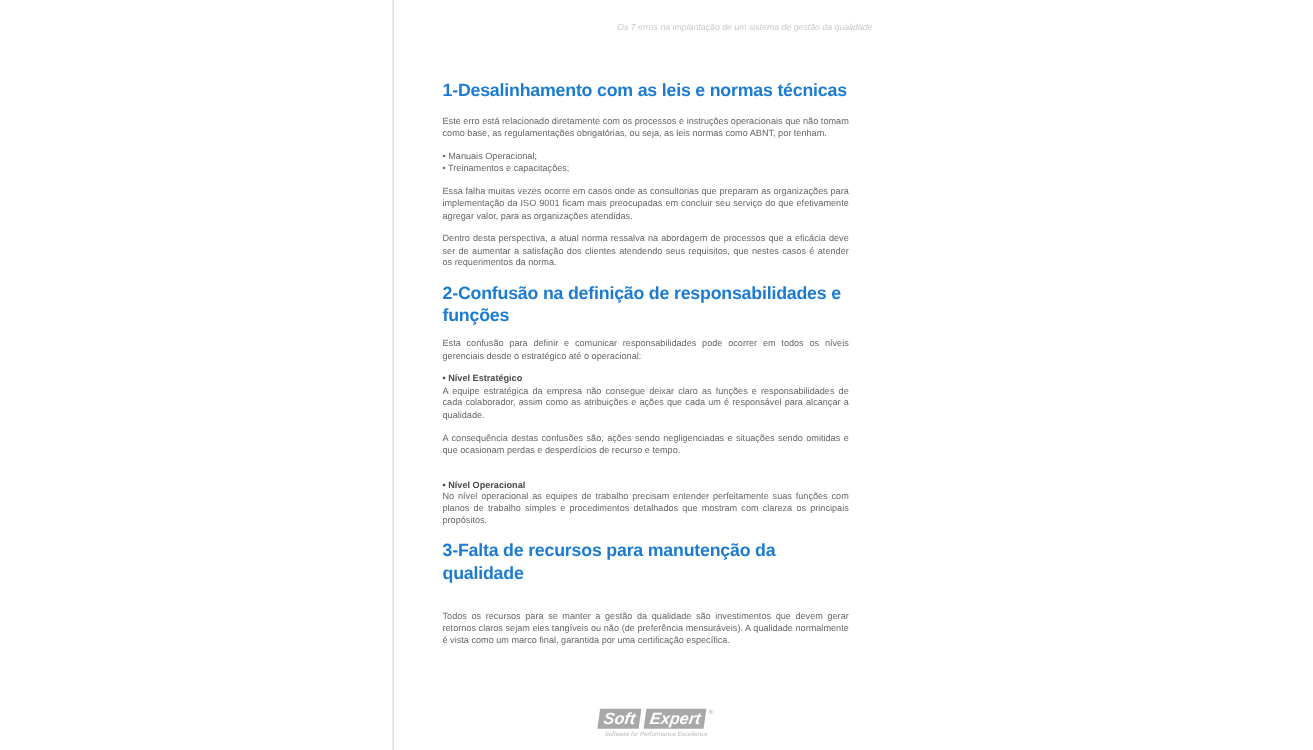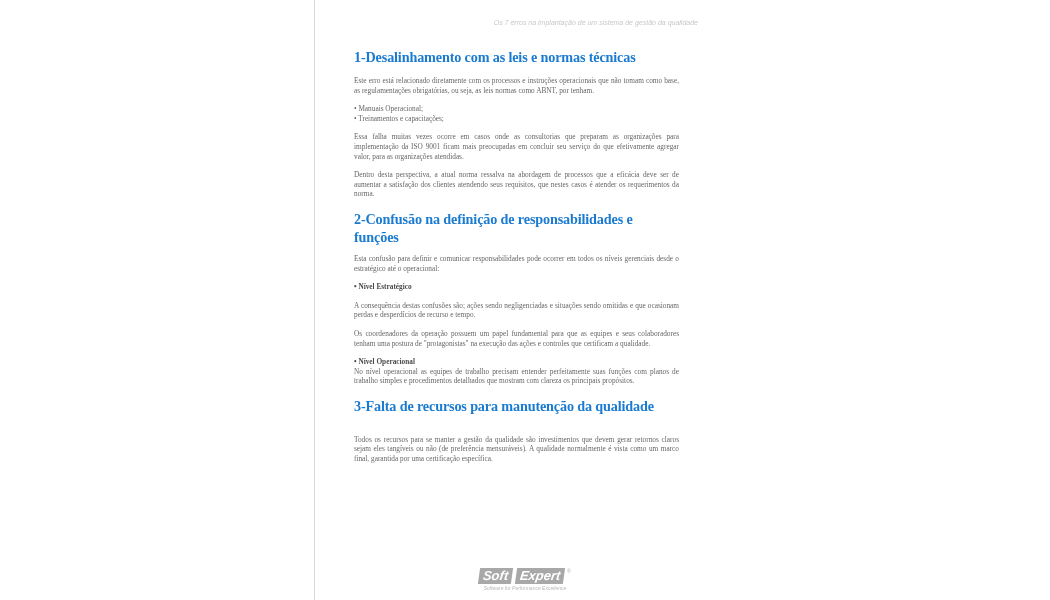--- a/index.html
+++ b/index.html
@@ -16,21 +16,21 @@
     .page {
       position: absolute; left: 314px; top: 0; width: 400px; height: 600px;
       border-left: 1px solid #d8d8d8;
       background: #ffffff;
     }
     .running-header {
       position: absolute; left: 0; top: 19px; width: 383px;
       text-align: right; font-size: 7px; font-style: italic; color: #c8c8c8;
     }
     .content {
-      position: absolute; left: 39px; top: 48px; width: 325px; font-family: Liberation Serif, serif;
+      position: absolute; left: 39px; top: 64px; width: 325px;
     }
     h2 {
       margin: 0; color: #1a7bd1; font-weight: bold;
       font-size: 14.2px; letter-spacing: -0.15px; line-height: 18px;
     }
     .para {
       margin: 0; font-size: 7.3px; line-height: 9.6px; color: #666666;
       text-align: justify;
     }
     .para b { color: #4a4a4a; }
@@ -70,24 +70,24 @@
       <p class="para">Essa falha muitas vezes ocorre em casos onde as consultorias que preparam as organizações para implementação da ISO 9001 ficam mais preocupadas em concluir seu serviço do que efetivamente agregar valor, para as organizações atendidas.</p>
       <div class="gap-s"></div>
       <p class="para">Dentro desta perspectiva, a atual norma ressalva na abordagem de processos que a eficácia deve ser de aumentar a satisfação dos clientes atendendo seus requisitos, que nestes casos é atender os requerimentos da norma.</p>
 
       <div style="height:11px"></div>
       <h2>2-Confusão na definição de responsabilidades e funções</h2>
       <div style="height:8px"></div>
       <p class="para">Esta confusão para definir e comunicar responsabilidades pode ocorrer em todos os níveis gerenciais desde o estratégico até o operacional:</p>
       <div class="gap-s"></div>
       <p class="para"><b>• Nível Estratégico</b></p>
+      <p class="para">A equipe estratégica da empresa não consegue deixar claro as funções e responsabilidades de cada colaborador, assim como as atribuições e ações que cada um é responsável para alcançar a qualidade.</p>
       <div class="gap-s"></div>
       <p class="para">A consequência destas confusões são; ações sendo negligenciadas e situações sendo omitidas e que ocasionam perdas e desperdícios de recurso e tempo.</p>
       <div class="gap-s"></div>
-      <p class="para">Os coordenadores da operação possuem um papel fundamental para que as equipes e seus colaboradores tenham uma postura de "protagonistas" na execução das ações e controles que certificam a qualidade.</p>
       <div class="gap-s"></div>
       <p class="para"><b>• Nível Operacional</b></p>
       <p class="para">No nível operacional as equipes de trabalho precisam entender perfeitamente suas funções com planos de trabalho simples e procedimentos detalhados que mostram com clareza os principais propósitos.</p>
 
       <div style="height:11px"></div>
       <h2>3-Falta de recursos para manutenção da qualidade</h2>
       <div style="height:20px"></div>
       <p class="para">Todos os recursos para se manter a gestão da qualidade são investimentos que devem gerar retornos claros sejam eles tangíveis ou não (de preferência mensuráveis). A qualidade normalmente é vista como um marco final, garantida por uma certificação específica.</p>
     </div>
 

